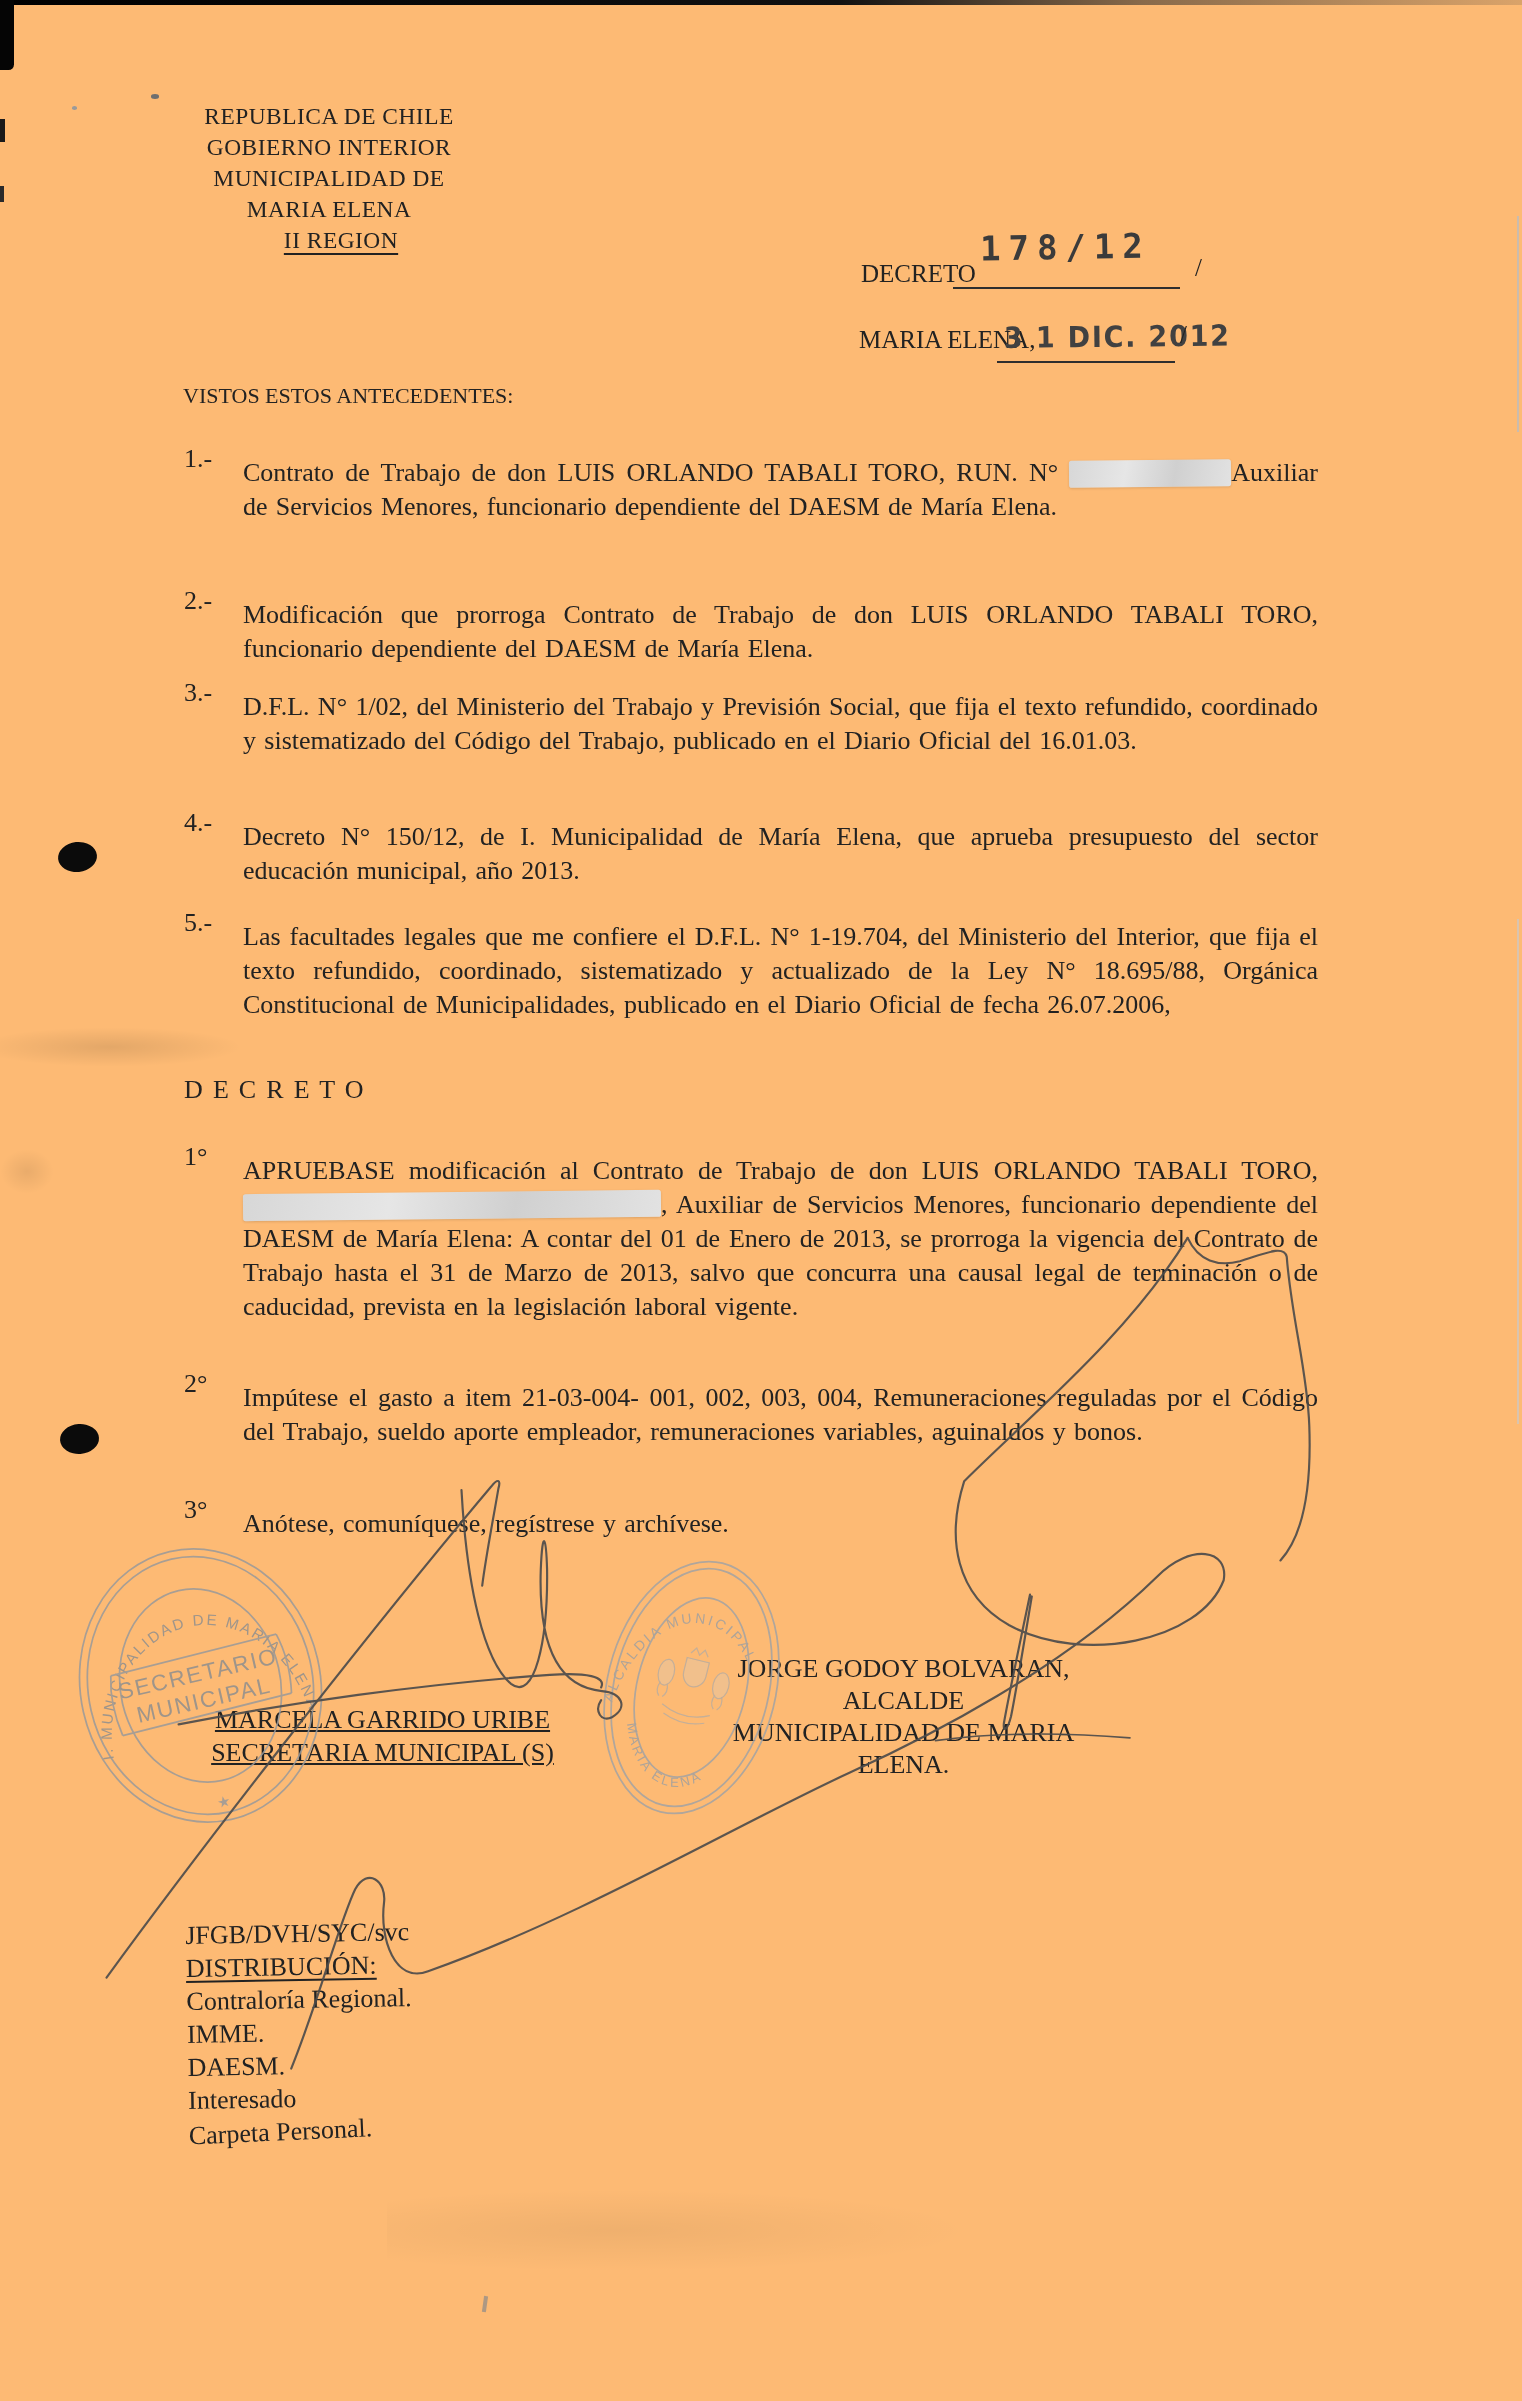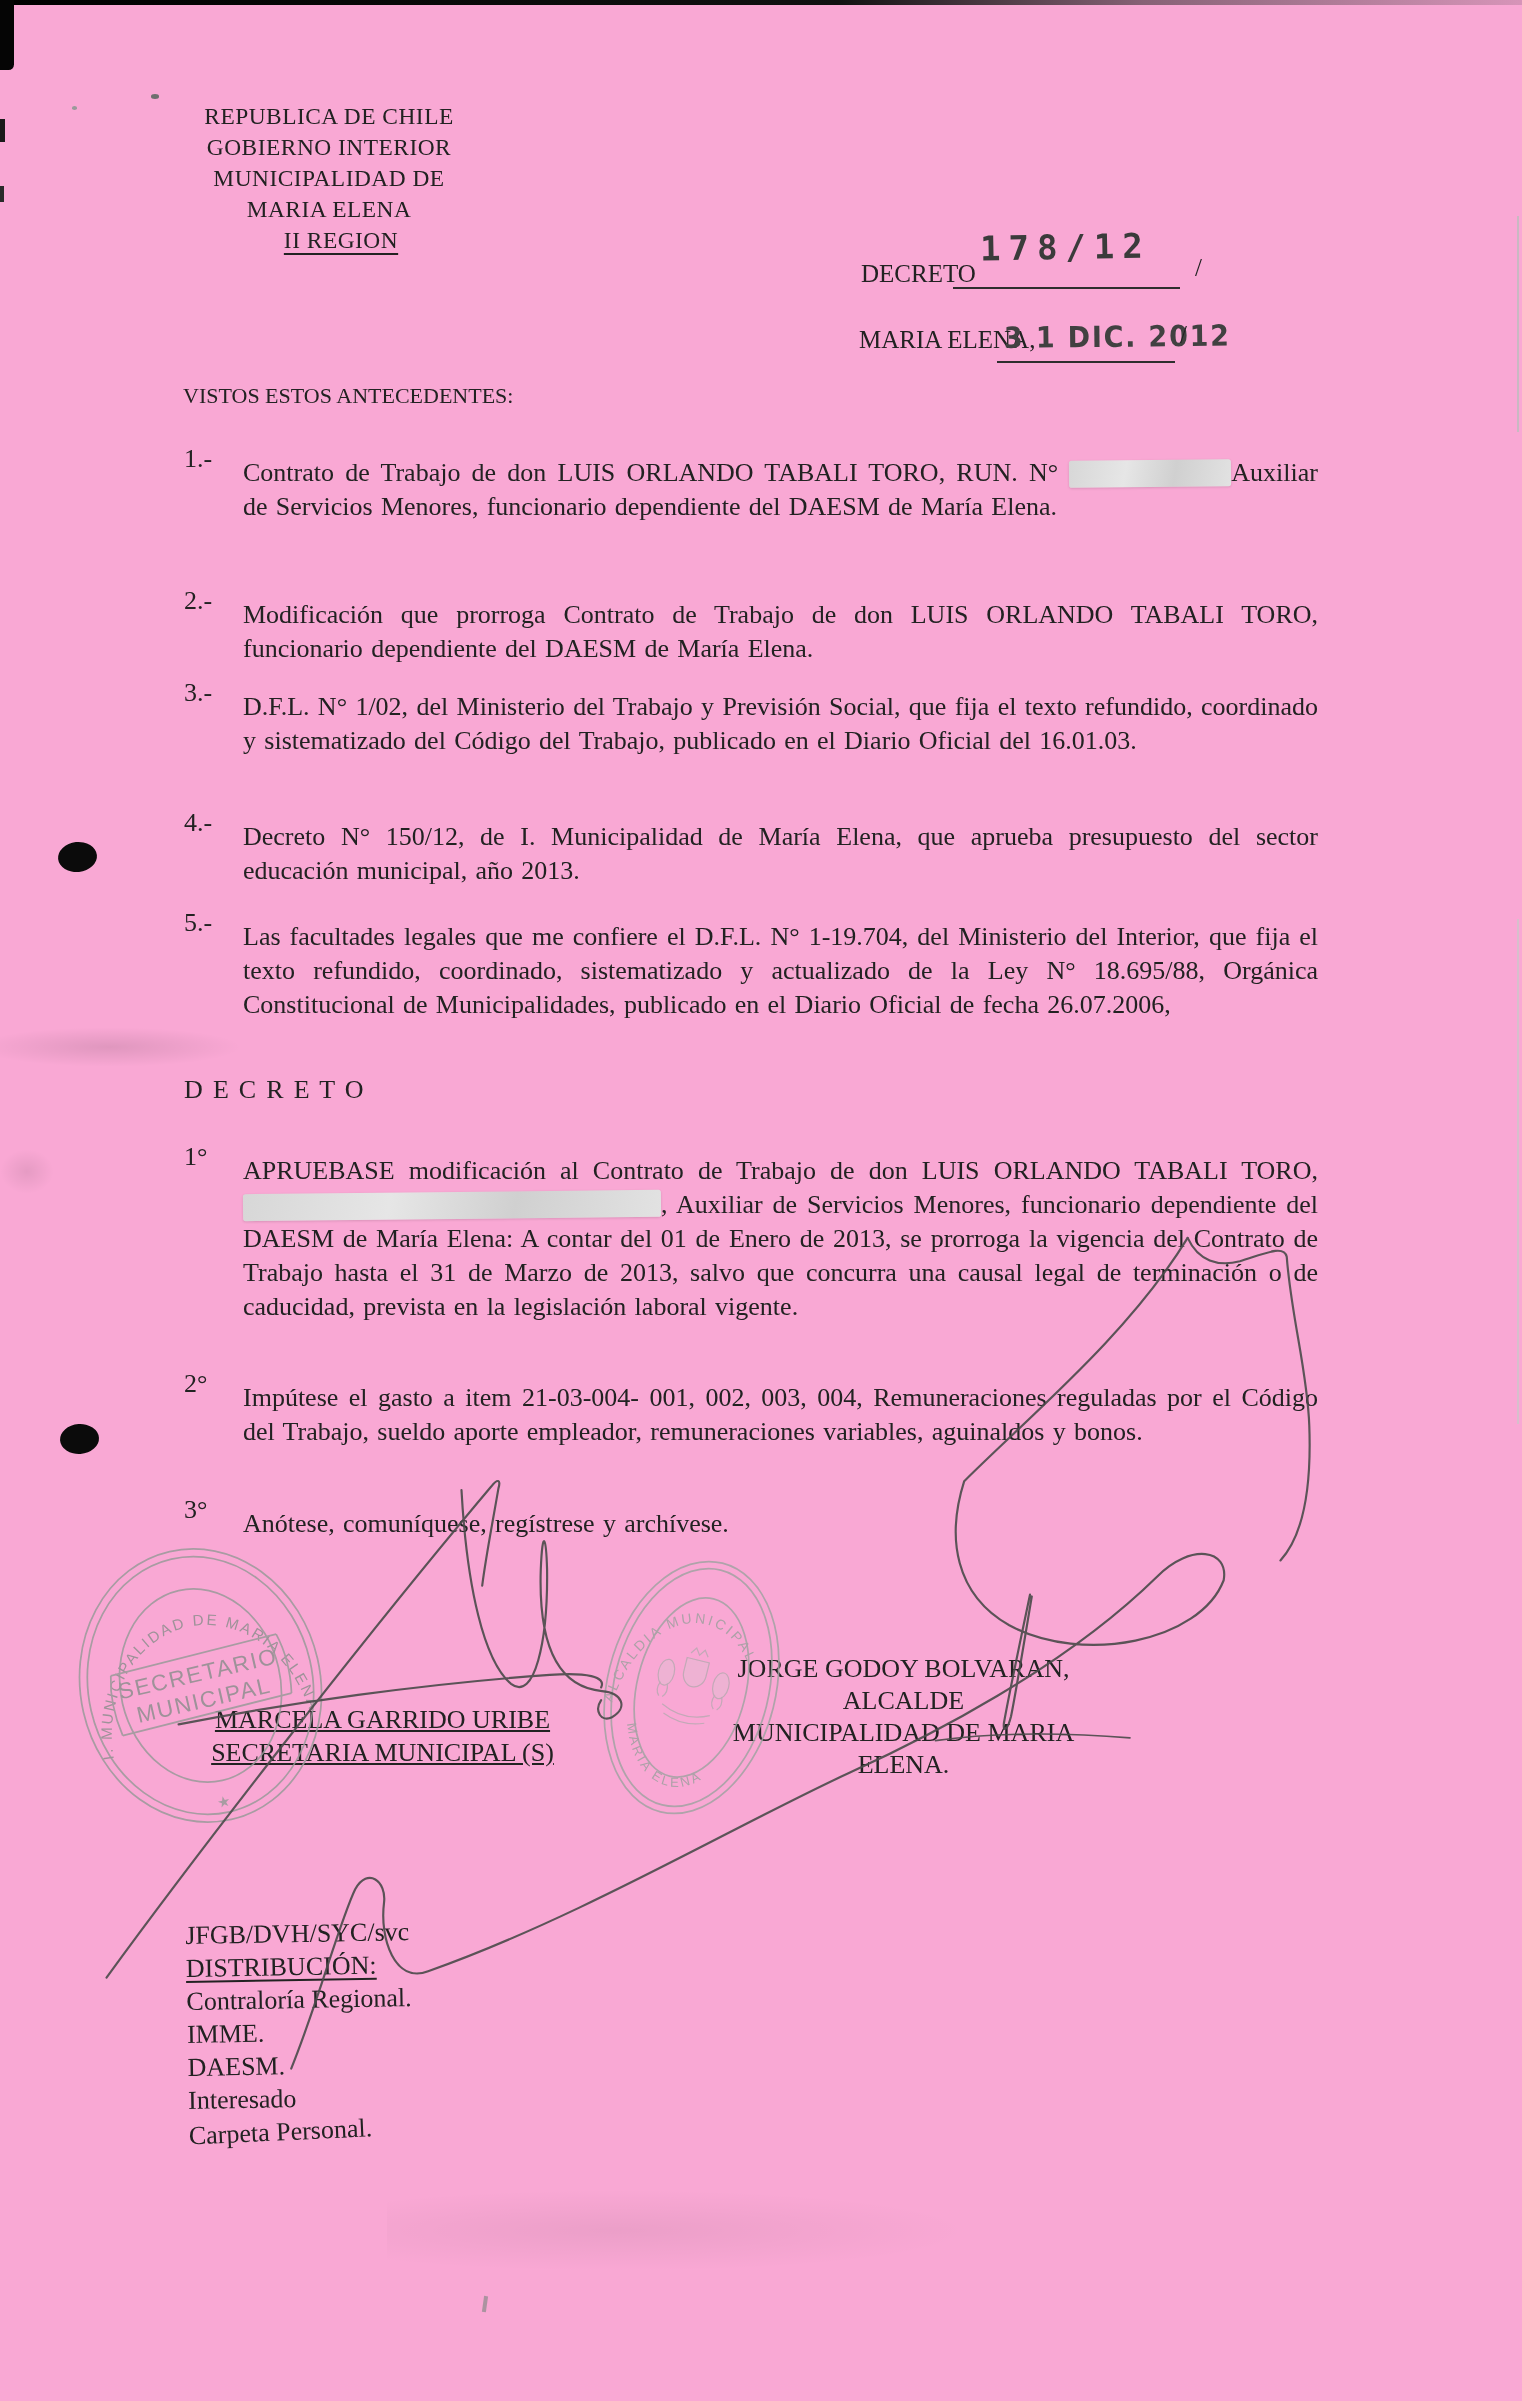--- a/index.html
+++ b/index.html
@@ -1,19 +1,19 @@
 <!DOCTYPE html>
 <html style="font-size:14.4px"><head>
 <meta charset="utf-8">
 <style>
   html,body{margin:0;padding:0;background:#e8e8e8;}
   .page{
     position:relative;
     width:1523px;height:2401px;
-    background:#f9a8d4;
+    background:#fdba74;
     overflow:hidden;
     font-family:"Liberation Serif", serif;
     color:#222222;
   }
   .abs{position:absolute;}
   
   .scan-top-bar{left:0;top:0;width:1523px;height:5.4px;
     background:linear-gradient(to right,#000 0%,#111 55%,rgba(40,40,40,.55) 75%,rgba(60,60,60,.18) 100%);}
   .scan-corner{left:0;top:0;width:14.4px;height:70px;background:#050505;border-radius:0 0 5.4px 0;}
   .scan-tick1{left:0;top:119px;width:4.5px;height:23.4px;background:#1a1a1a;}

